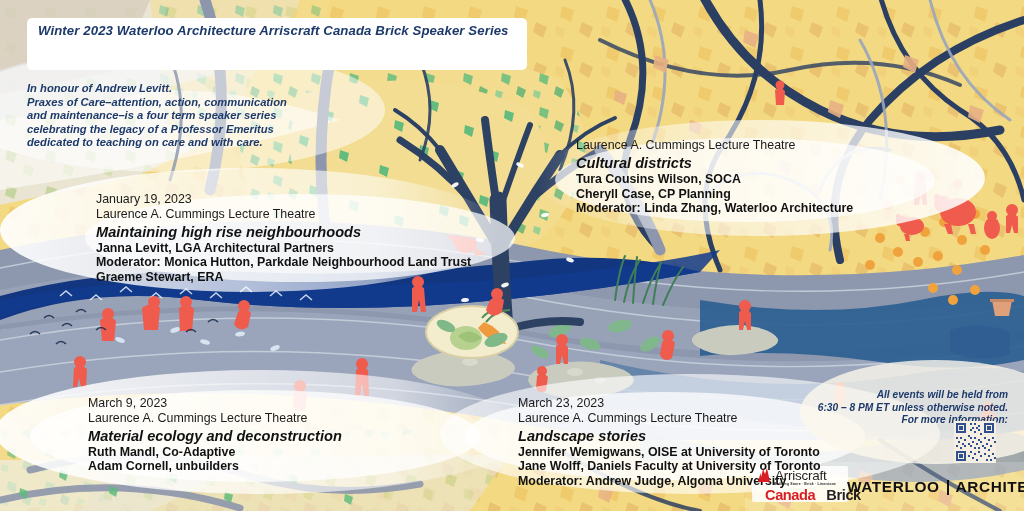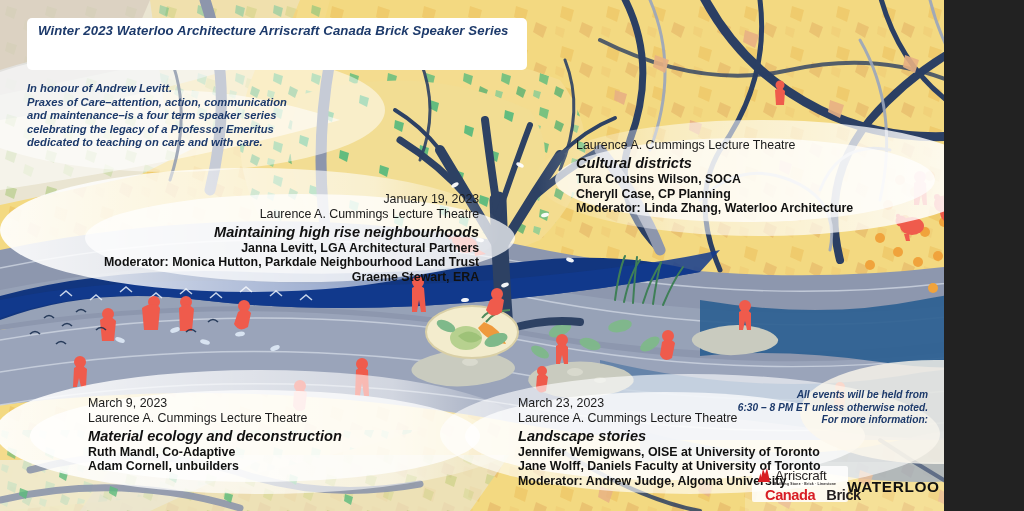--- a/index.html
+++ b/index.html
@@ -1,21 +1,21 @@
 <!DOCTYPE html>
 <html><head>
 <meta charset="utf-8">
 <title>Praxes of Care: Maintenance</title>
 <style>
   html,body{margin:0;padding:0;background:#222;}
   body{font-family:"Liberation Sans",sans-serif;}
 
   #poster{
     position:relative;
-    width:944px;height:511px;
+    width:1024px;height:511px;
     overflow:hidden;
     background:#ffffff;
   }
   #art{position:absolute;inset:0;width:1024px;height:511px;display:block;}
 
   
   .title-card{
     position:absolute;left:27px;top:18px;width:500px;height:52px;
     background:#ffffff;border-radius:5px;
     box-shadow:0 0 0 0 rgba(0,0,0,0);
@@ -39,21 +39,21 @@
   }
   .intro div{white-space:nowrap;}
 
   
   .event{position:absolute;color:#111;}
   .event .date{font-size:12.4px;line-height:14.5px;font-weight:400;color:#1b1b1b;}
   .event .venue{font-size:12.4px;line-height:15px;font-weight:400;color:#1b1b1b;}
   .event .etitle{font-size:14.6px;line-height:18px;font-weight:700;font-style:italic;color:#111;margin-top:1px;}
   .event .sp{font-size:12.4px;line-height:14.6px;font-weight:700;color:#111;}
 
-  #event-1{left:104px;top:192px;text-align:right;}
+  #event-1{left:96px;top:192px;}
   #event-2{left:576px;top:138px;}
   #event-3{left:88px;top:396px;}
   #event-4{left:518px;top:396px;}
 
   
   .note{
     position:absolute;right:16px;top:389px;width:200px;
     text-align:right;
     font-size:10.2px;line-height:12.6px;font-weight:700;font-style:italic;
     color:#1d3a6b;

